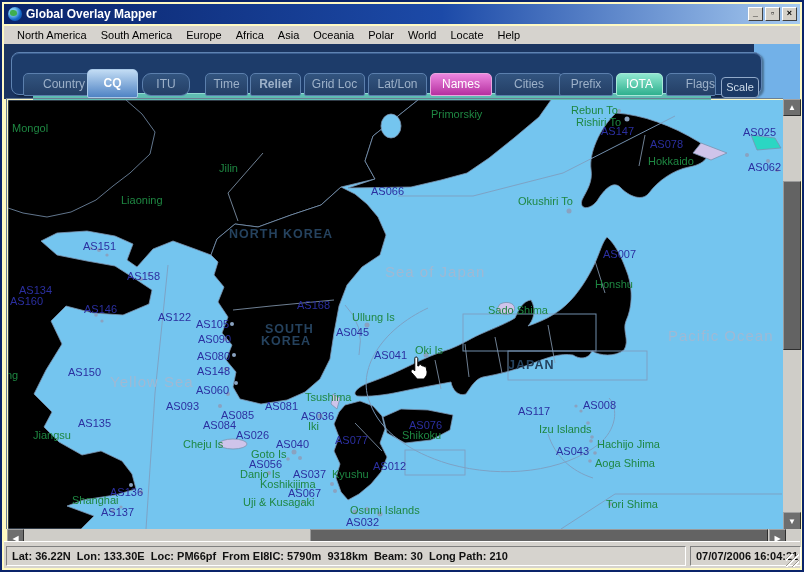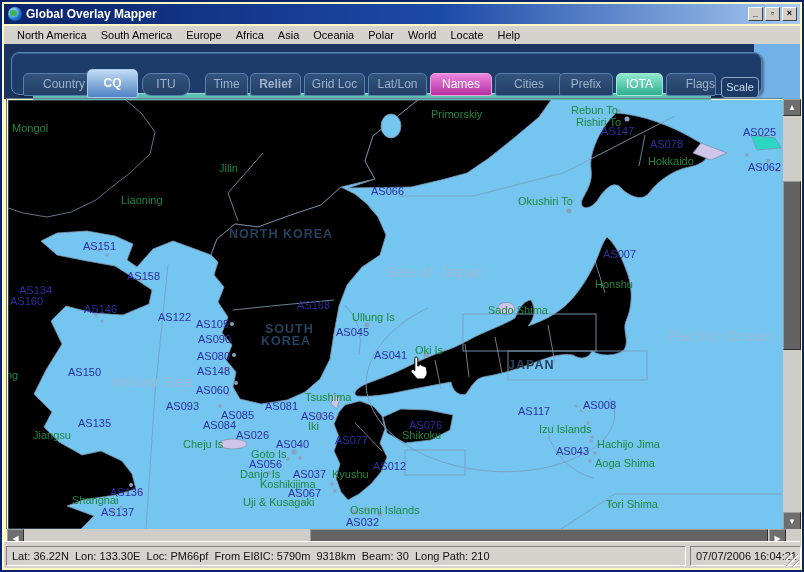--- a/index.html
+++ b/index.html
@@ -34,21 +34,21 @@
   #mapwrap{position:absolute;left:4px;top:96px;width:777px;height:431px;border:1px solid #6b7f94;border-right:none;border-bottom:none;}
   #map{position:absolute;left:1px;top:1px;width:775px;height:429px;background:#74c5ef;overflow:hidden;cursor:default;}
   
   .sb-track{background:#cfcdc8;position:absolute;}
   .sb-btn{position:absolute;background:#6e6e6e;border:1px solid;border-color:#a2a2a2 #2f2f2f #2f2f2f #a2a2a2;
     color:#fff;font-size:8px;text-align:center;display:flex;align-items:center;justify-content:center;}
   .sb-thumb{position:absolute;background:#636363;border:1px solid;border-color:#9a9a9a #2e2e2e #2e2e2e #9a9a9a;}
   
   #statusbar{position:absolute;left:2px;bottom:2px;right:2px;height:27px;background:#d6d3ce;border-top:1px solid #fff;}
   .spanel{position:absolute;top:4px;height:20px;border:1px solid;border-color:#808080 #fff #fff #808080;
-    font-size:11px;color:#111;line-height:18px;padding-left:5px;white-space:pre;overflow:hidden;background:#d6d3ce;}
+    font-size:11px;color:#111;line-height:18px;padding-left:5px;white-space:pre;overflow:hidden;background:#d6d3ce;font-weight:bold;}
   #grip{position:absolute;right:1px;bottom:1px;width:13px;height:13px;
     background:repeating-linear-gradient(135deg,transparent 0 3px,#9a968f 3px 4px,#fff 4px 5px);}
   
   text{font-family:"Liberation Sans",sans-serif;}
   .t-iota{fill:#2b2fa0;font-size:11px;}
   .t-place{fill:#1e8742;font-size:11px;}
   .t-country{fill:#25425e;font-size:12.5px;font-weight:bold;letter-spacing:1px;}
   .t-sea{fill:#9fb9d4;font-size:15px;letter-spacing:1px;}
 </style>
 </head>

